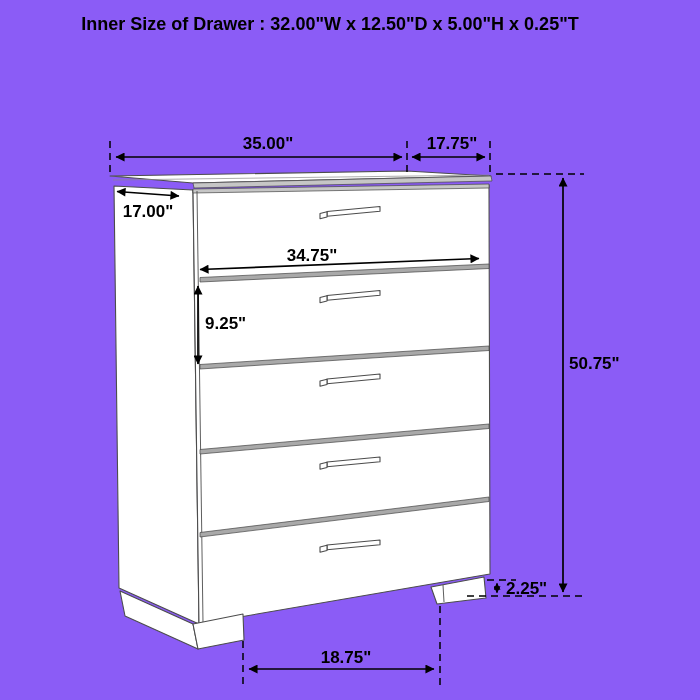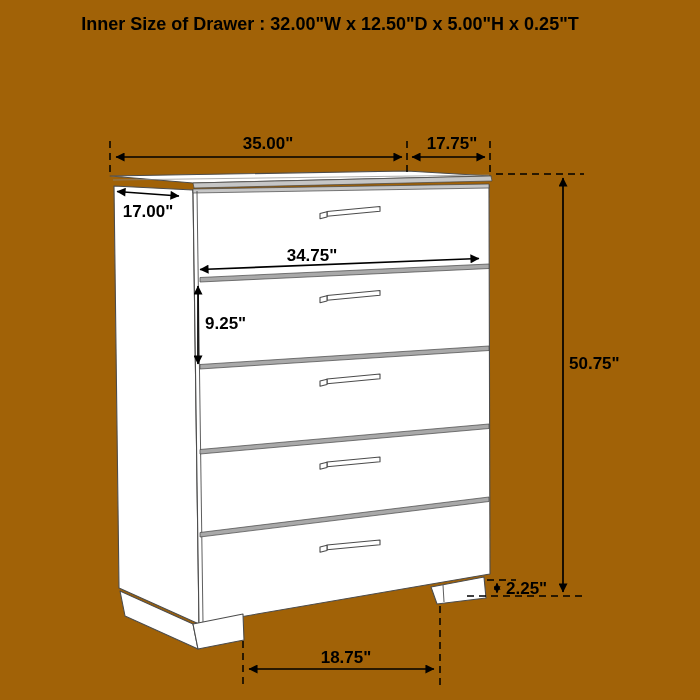--- a/index.html
+++ b/index.html
@@ -4,21 +4,21 @@
 <style>
   html, body {
     margin: 0;
     padding: 0;
     background: #ffffff;
   }
   .stage {
     position: relative;
     width: 700px;
     height: 700px;
-    background: #a16207;
+    background: #8b5cf6;
     overflow: hidden;
   }
   svg { display: block; }
   .title-text {
     font: bold 18px "Liberation Sans", sans-serif;
     fill: #000000;
   }
   .lbl {
     font: bold 17px "Liberation Sans", sans-serif;
     fill: #000000;

